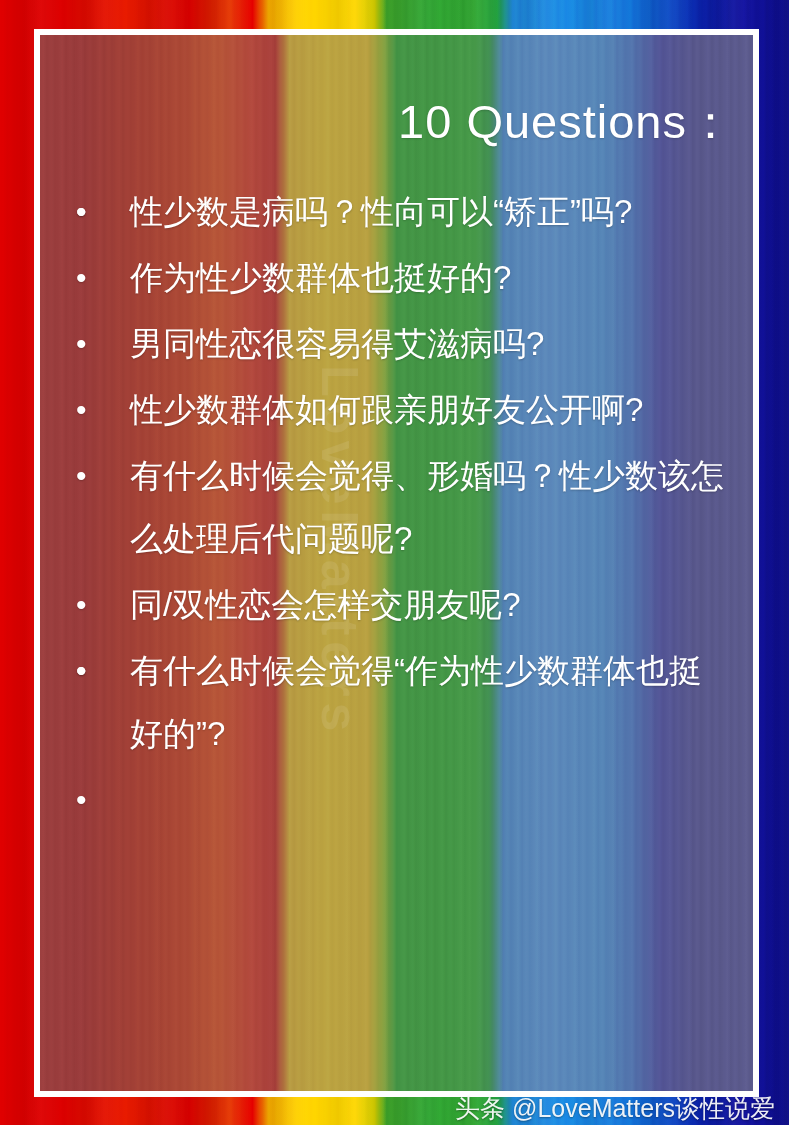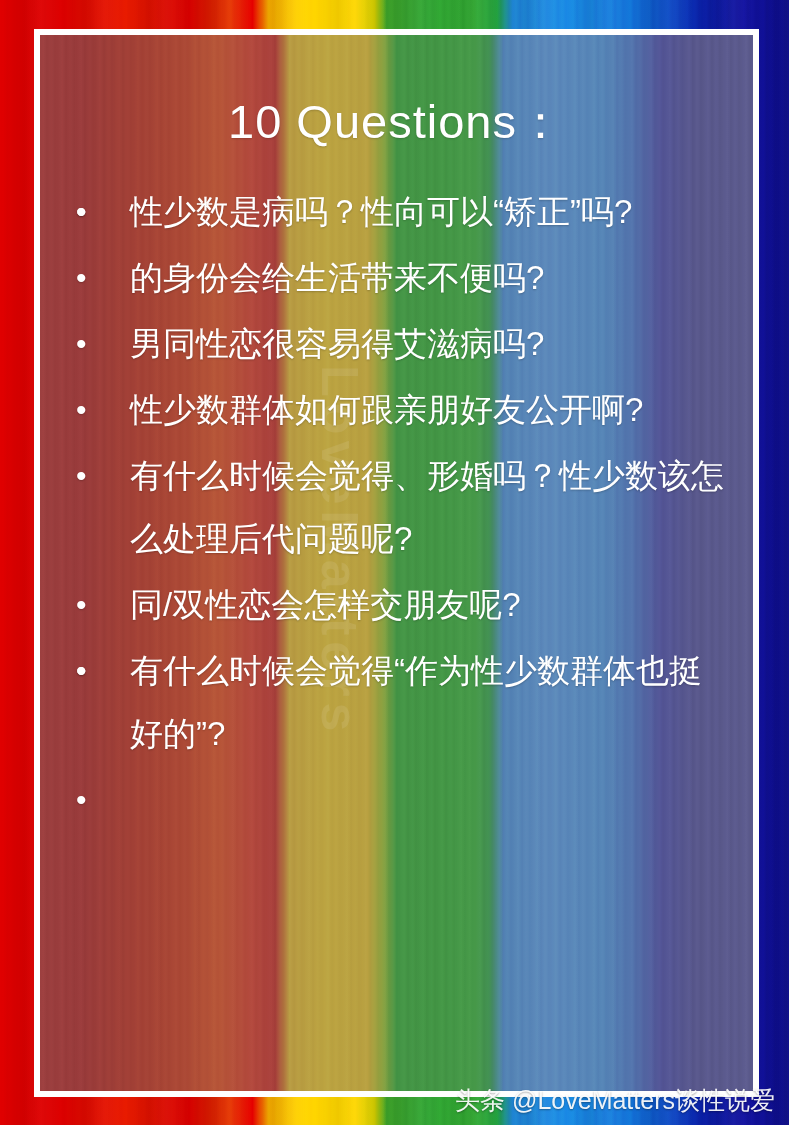--- a/index.html
+++ b/index.html
@@ -147,21 +147,21 @@
   }
 
   
   .content {
     position: relative;
     z-index: 3;
     padding: 0 18px;
   }
 
   .poster-title {
-    text-align: center;
+    text-align: right;
     color: #ffffff;
     font-size: 47px;
     font-weight: 400;
     letter-spacing: 1px;
     margin: 56px 0 26px 0;
     text-shadow: 0 1px 2px rgba(0,0,0,0.18);
     font-family: "Liberation Sans", sans-serif;
   }
 
   ul.question-list {
@@ -190,21 +190,21 @@
     line-height: 63px;
     font-size: 30px;
     color: #ffffff;
     text-align: left;
   }
 
   
   .channel-watermark {
     position: absolute;
     right: 14px;
-    bottom: 8px;
+    bottom: 0;
     z-index: 6;
     font-size: 25px;
     color: rgba(255,255,255,0.92);
     font-family: "Liberation Sans", sans-serif;
     white-space: nowrap;
     text-shadow: 0 1px 2px rgba(0,0,0,0.35);
     letter-spacing: 0px;
     pointer-events: none;
   }
 </style>
@@ -230,21 +230,21 @@
       <ul class="question-list">
         <li>
           <span class="bullet">•</span>
         </li>
         <li>
           <span class="bullet">•</span>
           <span>性少数是病吗？性向可以“矫正”吗?</span>
         </li>
         <li>
           <span class="bullet">•</span>
-          <span>的身份会给生活带来不便吗?</span>
+          <span>作为性少数群体也挺好的?</span>
         </li>
         <li>
           <span class="bullet">•</span>
           <span>男同性恋很容易得艾滋病吗?</span>
         </li>
         <li>
           <span class="bullet">•</span>
           <span>性少数群体如何跟亲朋好友公开啊?</span>
         </li>
         <li>

